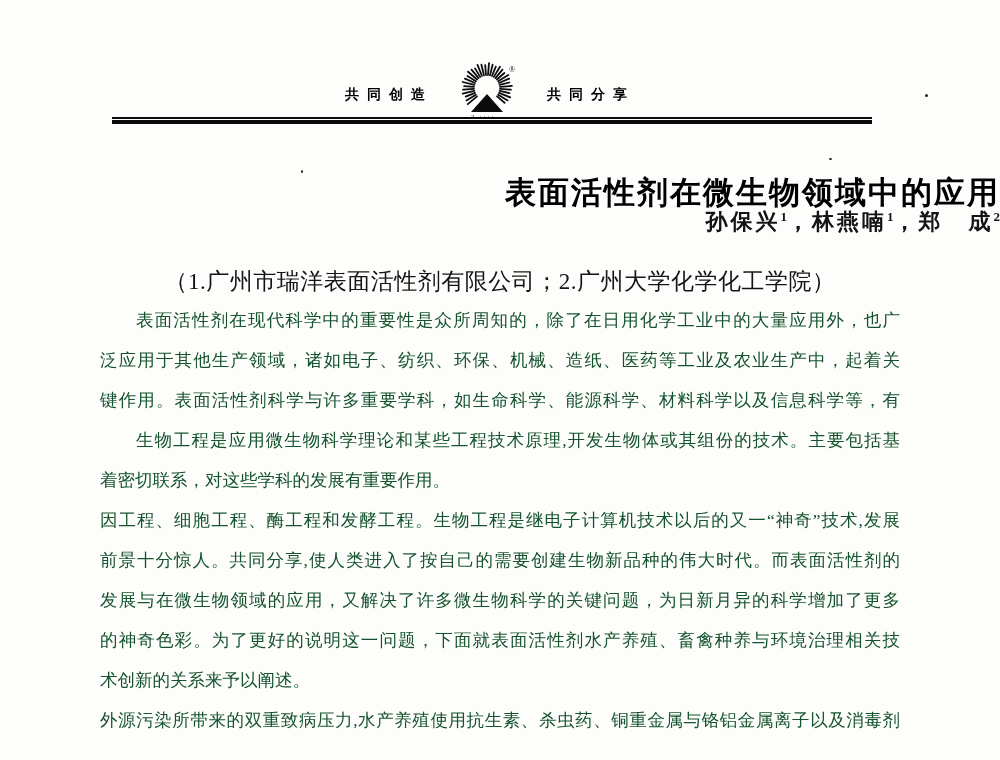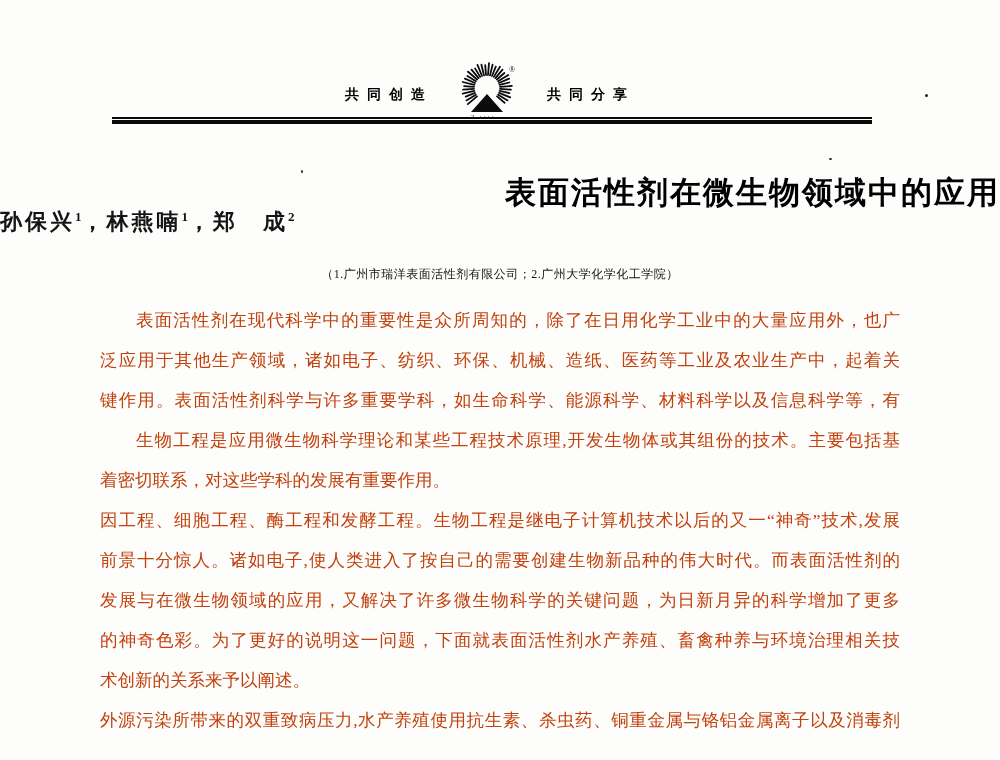--- a/index.html
+++ b/index.html
@@ -34,35 +34,35 @@
   
   .title {
     position:absolute; top:151px; left:0; width:1000px;
     text-align:right;
     font-family:"Liberation Sans","DejaVu Sans",sans-serif;
     font-weight:bold; font-size:31px; letter-spacing:2px;
     color:#000;
   }
   .authors {
     position:absolute; top:207px; left:0; width:1000px;
-    text-align:left; font-size:22px; font-weight:600;
+    text-align:right; font-size:22px; font-weight:600;
     letter-spacing:3px; color:#141414;
   }
   .authors sup { font-size:13px; font-weight:700; letter-spacing:0; }
   .affiliation {
     position:absolute; top:266px; left:0; width:1000px;
-    text-align:center; font-size:12px; letter-spacing:0.5px;
+    text-align:center; font-size:23px; letter-spacing:0.5px;
     color:#141414;
   }
 
   
   .body-text { position:absolute; top:300px; left:100px; width:800px; }
   .line {
     height:40px; line-height:40px;
-    font-size:17.5px; color:#c2410c;
+    font-size:17.5px; color:#14532d;
     text-align:justify; text-align-last:justify;
     overflow:hidden;
   }
   .line.first { text-indent:36px; }
   .line.short { text-align:left; text-align-last:left; }
 
   
   .speck { position:absolute; background:#222; border-radius:50%; }
   .speck.s1 { left:925px; top:94px;  width:3px; height:3px; }
   .speck.s2 { left:829px; top:158px; width:3px; height:2px; }
@@ -128,21 +128,21 @@
 
   <div class="affiliation">（1.广州市瑞洋表面活性剂有限公司；2.广州大学化学化工学院）</div>
 
   <div class="body-text" id="body-text">
       <div class="line first">表面活性剂在现代科学中的重要性是众所周知的，除了在日用化学工业中的大量应用外，也广</div>
       <div class="line">泛应用于其他生产领域，诸如电子、纺织、环保、机械、造纸、医药等工业及农业生产中，起着关</div>
       <div class="line">键作用。表面活性剂科学与许多重要学科，如生命科学、能源科学、材料科学以及信息科学等，有</div>
       <div class="line first">生物工程是应用微生物科学理论和某些工程技术原理,开发生物体或其组份的技术。主要包括基</div>
       <div class="line short">着密切联系，对这些学科的发展有重要作用。</div>
       <div class="line">因工程、细胞工程、酶工程和发酵工程。生物工程是继电子计算机技术以后的又一“神奇”技术,发展</div>
-      <div class="line">前景十分惊人。诸如电子,使人类进入了按自己的需要创建生物新品种的伟大时代。而表面活性剂的</div>
+      <div class="line">前景十分惊人。共同分享,使人类进入了按自己的需要创建生物新品种的伟大时代。而表面活性剂的</div>
       <div class="line">发展与在微生物领域的应用，又解决了许多微生物科学的关键问题，为日新月异的科学增加了更多</div>
       <div class="line">的神奇色彩。为了更好的说明这一问题，下面就表面活性剂水产养殖、畜禽种养与环境治理相关技</div>
       <div class="line short">术创新的关系来予以阐述。</div>
       <div class="line">外源污染所带来的双重致病压力,水产养殖使用抗生素、杀虫药、铜重金属与铬铝金属离子以及消毒剂</div>
     </div>
 
   <div class="speck s1"></div>
   <div class="speck s2"></div>
   <div class="speck s3"></div>
 </div>

